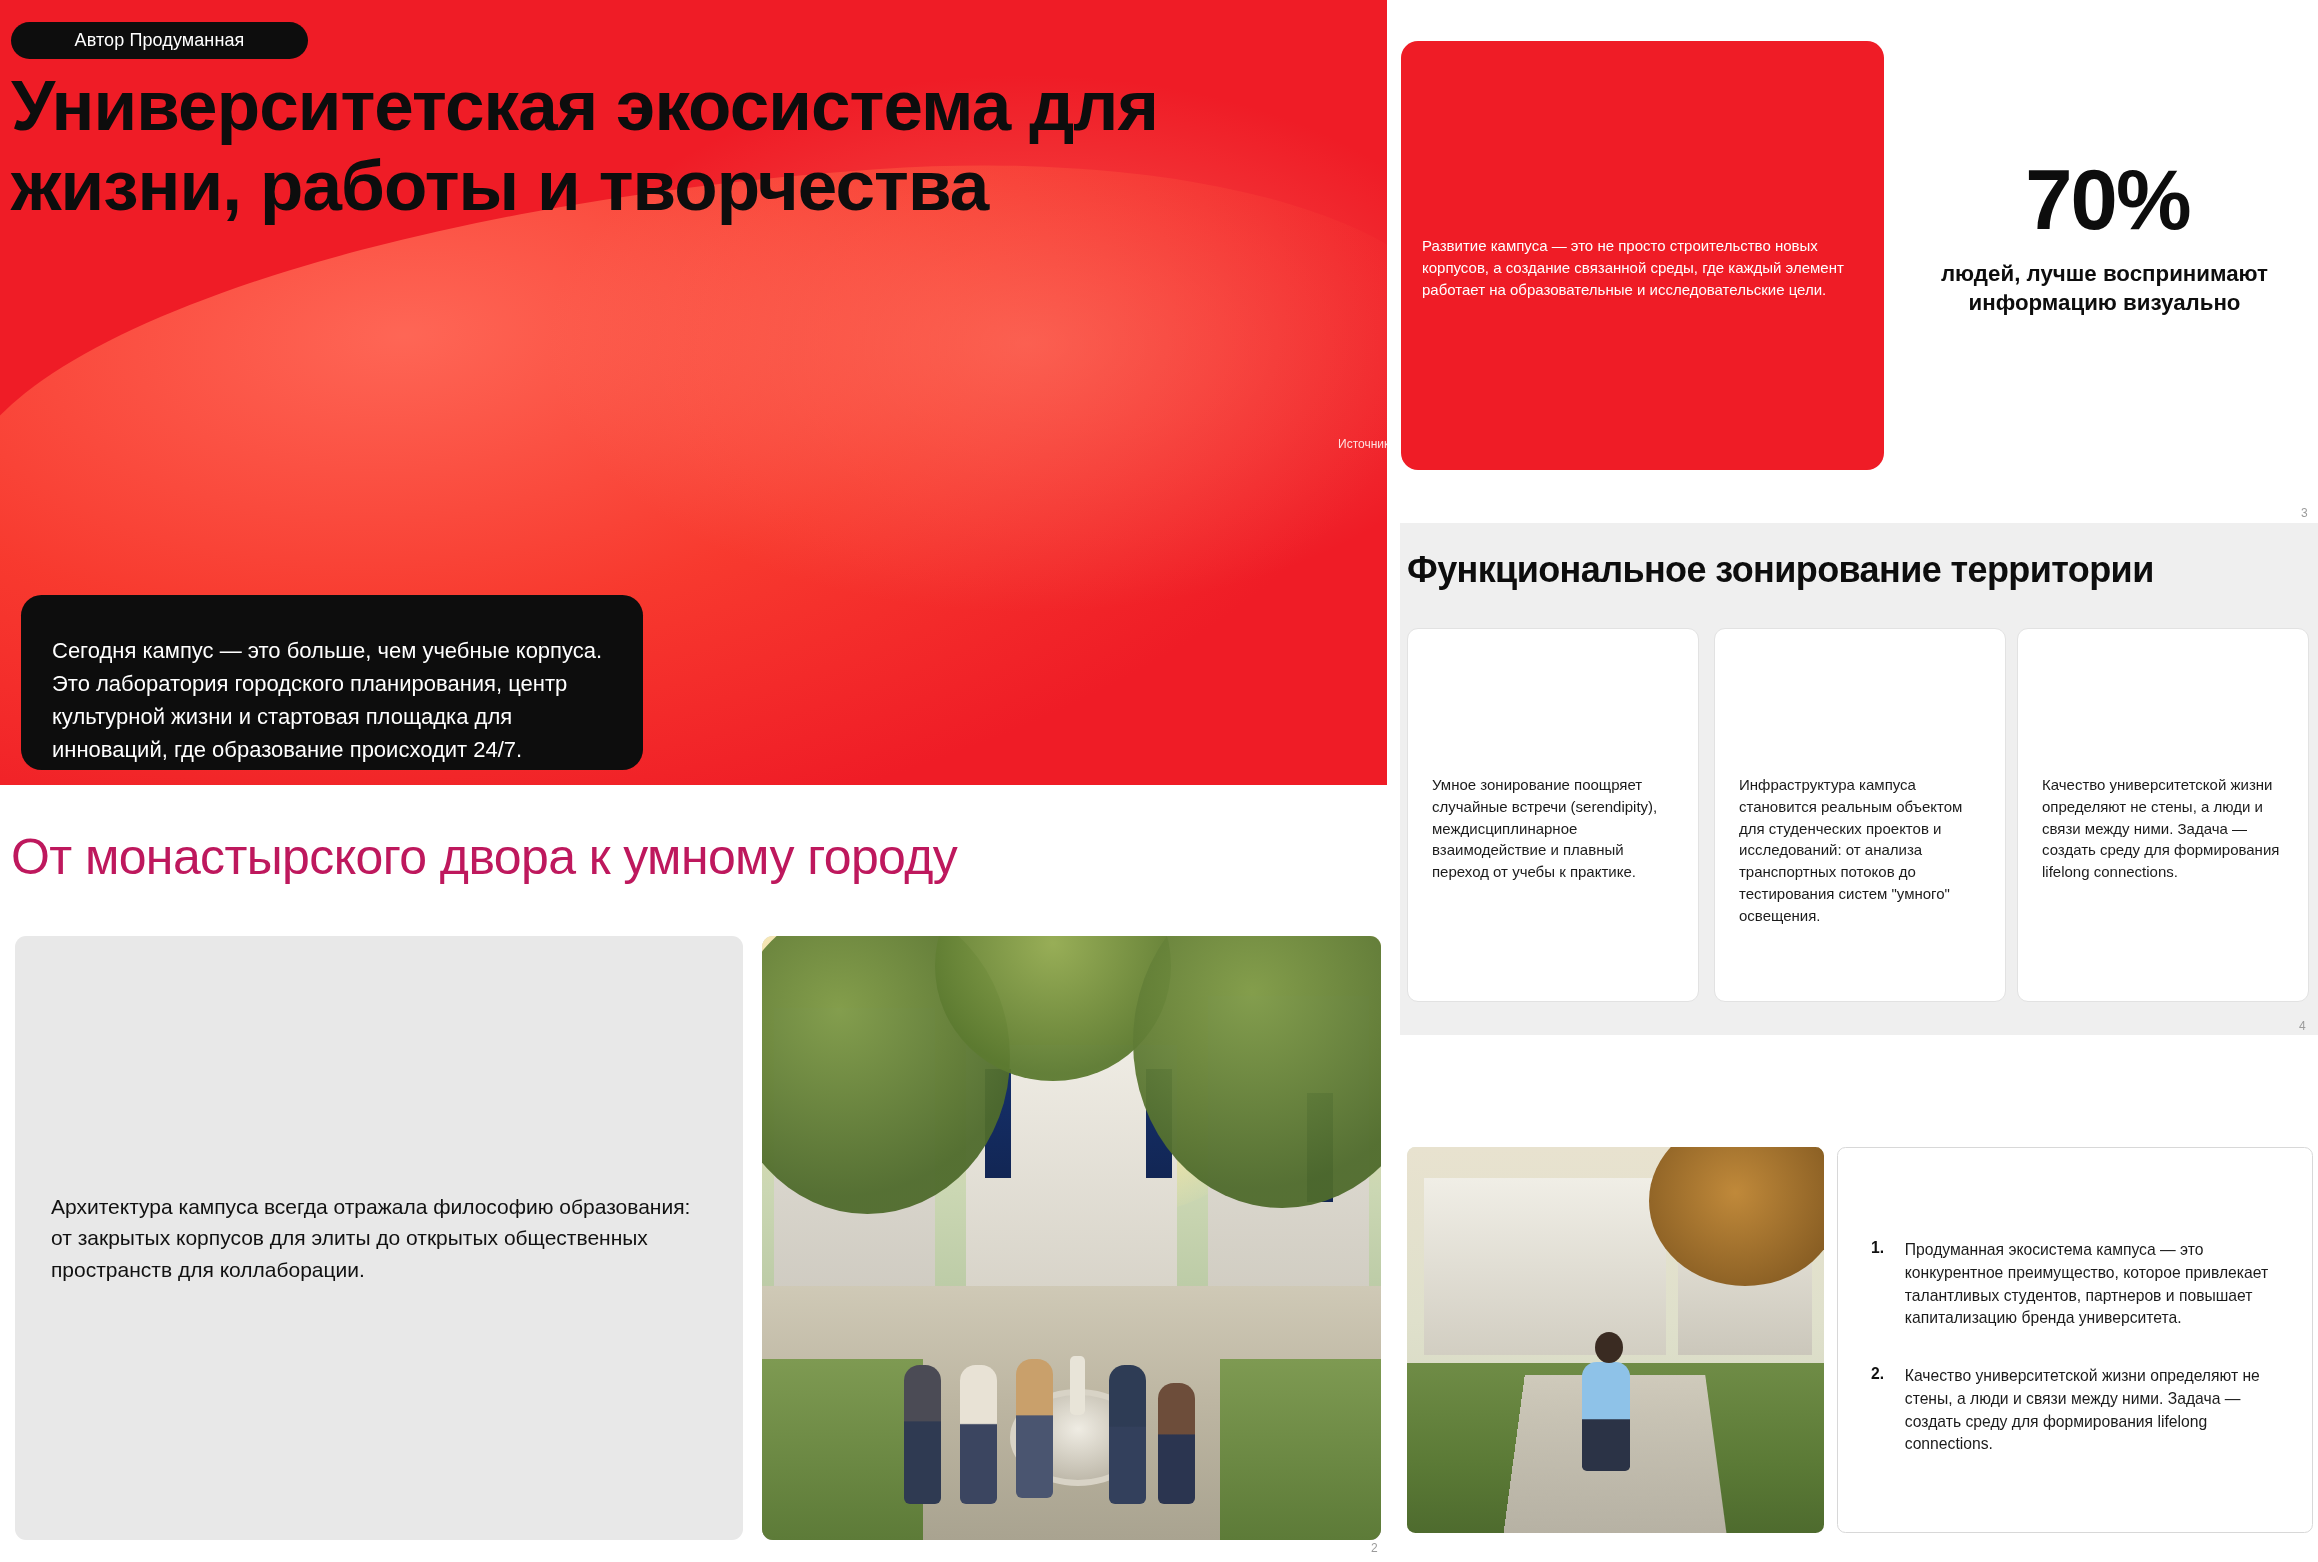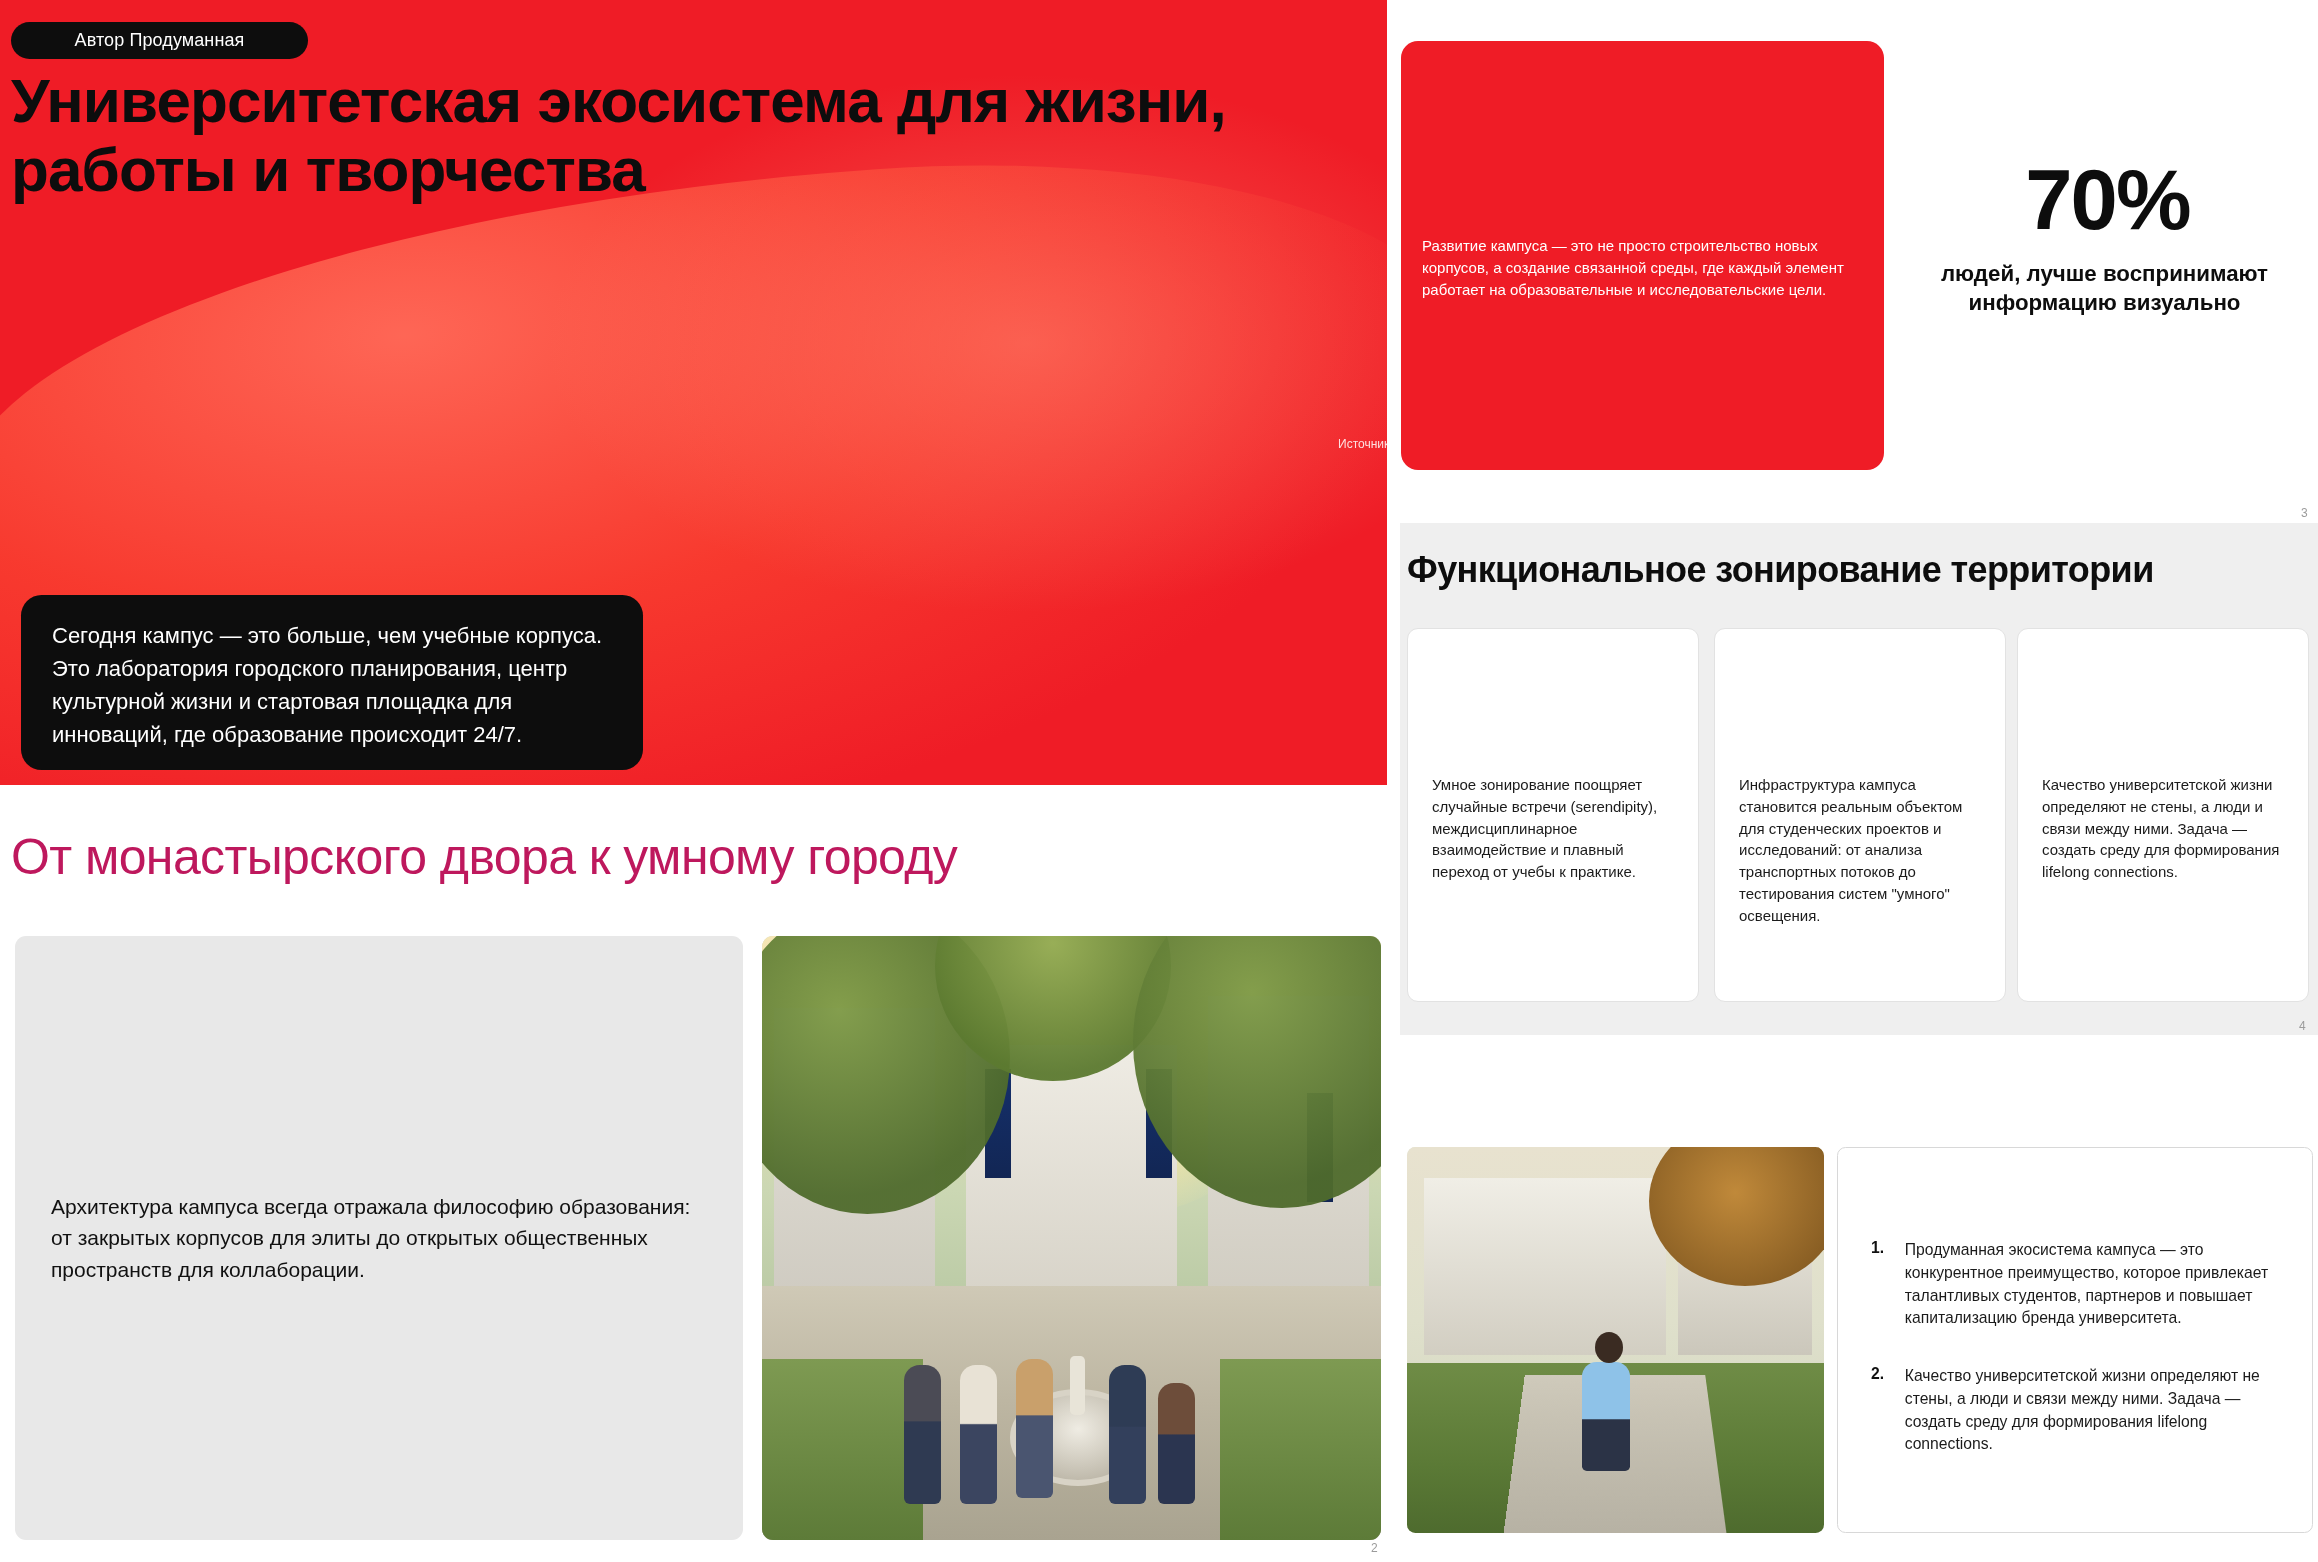--- a/index.html
+++ b/index.html
@@ -51,33 +51,33 @@
     font-size: 18px;
     display: flex; align-items: center; justify-content: center;
     letter-spacing: 0.1px;
     z-index: 4;
   }
   .hero-title {
     position: absolute;
     left: 11px; top: 66px;
     width: 1365px;
     color: #0d0d0d;
-    font-size: 62px;
+    font-size: 71px;
     font-weight: 700;
     line-height: 1.12;
     letter-spacing: -0.9px;
     z-index: 4;
   }
   .hero-card {
     position: absolute;
     left: 21px; top: 595px;
     width: 622px; height: 175px;
     background: #0d0d0d;
     border-radius: 20.5px;
-    padding: 24px 31px;
+    padding: 39px 31px;
     color: #ffffff;
     font-size: 22px;
     line-height: 1.5;
     z-index: 4;
   }
 
   
   .slide2 {
     position: absolute;
     left: 0; top: 785px;

